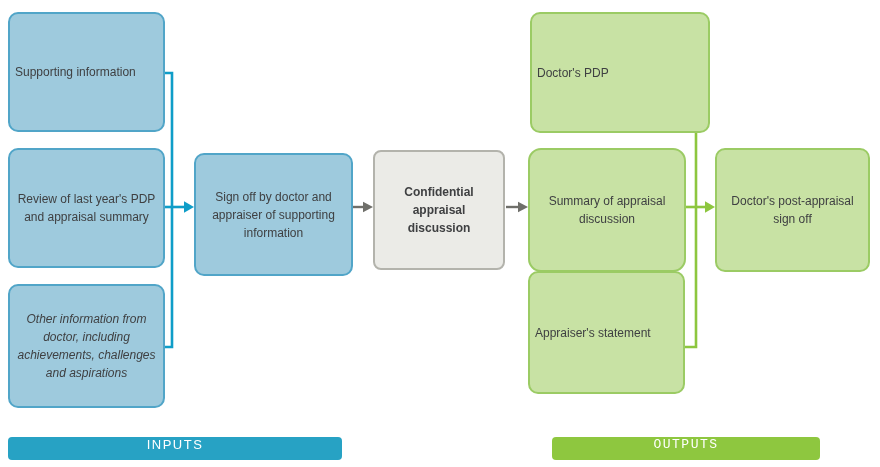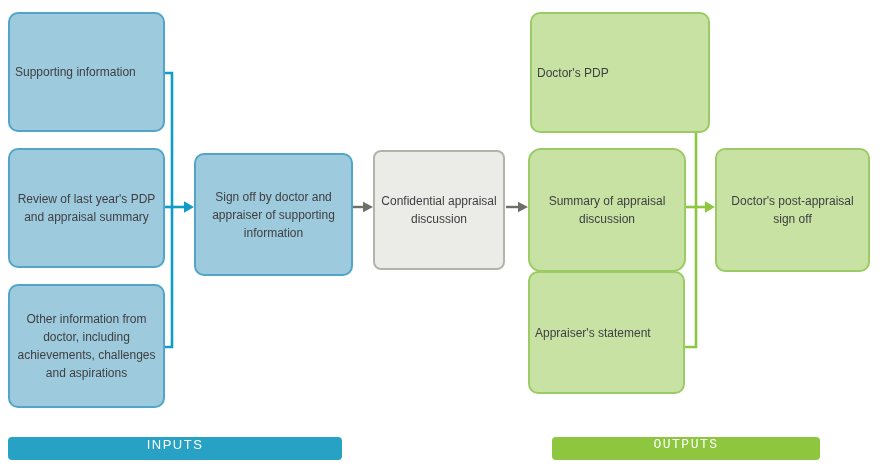--- a/index.html
+++ b/index.html
@@ -14,25 +14,25 @@
     font-family:"Liberation Sans","DejaVu Sans",sans-serif;
   }
   .wires{position:absolute;left:0;top:0;width:880px;height:467px;}
   .node{
     position:absolute;box-sizing:border-box;border-radius:10px;
     display:flex;align-items:center;justify-content:flex-start;text-align:center;
     color:var(--text);font-size:12px;line-height:1.5;padding:0 5px;
   }
   .node.blue{background:var(--blue-fill);border:2px solid var(--blue-border);}
   .node.green{background:var(--green-fill);border:2px solid var(--green-border);}
-  .node.grey{background:var(--grey-fill);border:2px solid var(--grey-border);border-radius:8px;}
+  .node.grey{background:var(--grey-fill);border:2px solid var(--grey-border);border-radius:8px;font-weight:bold;}
 
   .n-supporting{left:8px;top:12px;width:157px;height:120px;}
   .n-review{left:8px;top:148px;width:157px;height:120px;}
-  .n-other{left:8px;top:284px;width:157px;height:124px;}
+  .n-other{left:8px;top:284px;width:157px;height:124px;font-style:italic;}
   .n-signoff{left:194px;top:153px;width:159px;height:123px;}
   .n-confidential{left:373px;top:150px;width:132px;height:120px;}
   .n-pdp{left:530px;top:12px;width:180px;height:121px;}
   .n-summary{left:528px;top:148px;width:158px;height:124px;border-radius:13px;}
   .n-appraiser{left:528px;top:271px;width:157px;height:123px;}
   .n-post{left:715px;top:148px;width:155px;height:124px;}
 
   .bar{
     position:absolute;height:23px;border-radius:4px;
     display:flex;justify-content:center;

